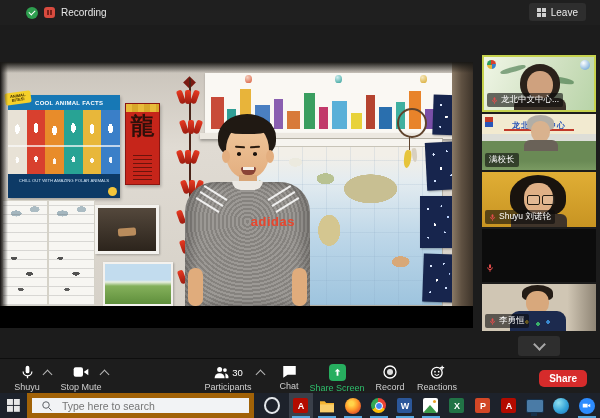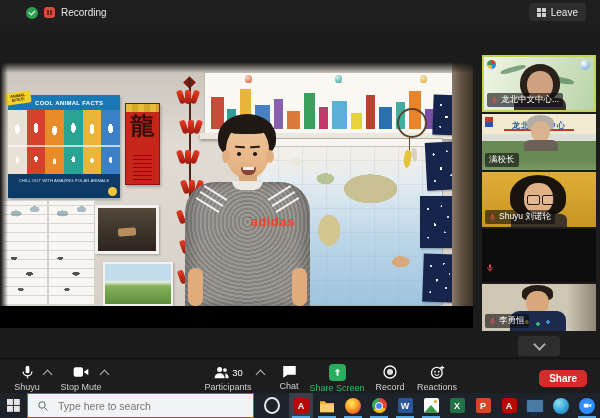--- a/index.html
+++ b/index.html
@@ -204,21 +204,21 @@
   .p-count{font-size:9.5px;color:#fff;margin-left:2px}
   .icon-row{display:flex;align-items:center;height:16px}
   .share-box{width:17px;height:17px;background:#27ae5f;border-radius:4px;display:flex;align-items:center;justify-content:center}
   .green{color:#2ebd6b}
   .leave{position:absolute;right:13px;top:11px;background:#d62b2b;color:#fff;font-size:10px;font-weight:bold;
          padding:3px 10px;border-radius:5px}
   
   .taskbar{left:0;top:393px;width:600px;height:25px;background:#1d222b;display:flex;align-items:center}
   .tb-start{width:30px;height:25px;display:flex;align-items:center;justify-content:center}
   .tb-search{height:25px;width:250px;background:#f2f3f5;display:flex;align-items:center;gap:7px;
-             padding:0 9px;box-sizing:border-box;border:1px solid #a16207}
+             padding:0 9px;box-sizing:border-box;border:5px solid #a16207}
   .tb-search input{flex:1;border:0;background:transparent;font-size:10.5px;color:#3c4043;outline:none;
              font-family:"Liberation Sans","DejaVu Sans",sans-serif}
   .tb-cortana{width:13px;height:13px;border:2px solid #e3e7ea;border-radius:50%;margin:0 8px 0 10px}
   .tbi{width:24px;height:25px;display:flex;align-items:center;justify-content:center;position:relative;margin:0 1px;flex:0 0 auto}
   .tbi.hl{background:#3a404a}
   .ul{position:absolute;bottom:0;left:3px;right:3px;height:2px;background:#57a8e0}
   .lic{width:15px;height:15px;border-radius:2px;color:#fff;font-size:9px;font-weight:bold;
        display:flex;align-items:center;justify-content:center}
   .ic-ff{width:16px;height:16px;border-radius:50%;background:radial-gradient(circle at 40% 35%,#ffd54a 15%,#ff9a2a 45%,#e8622a 70%,#b03a1f)}
   .ic-ch{width:15px;height:15px;border-radius:50%;background:conic-gradient(#ea4335 0 33%,#fbbc05 0 66%,#34a853 0 100%);position:relative}

